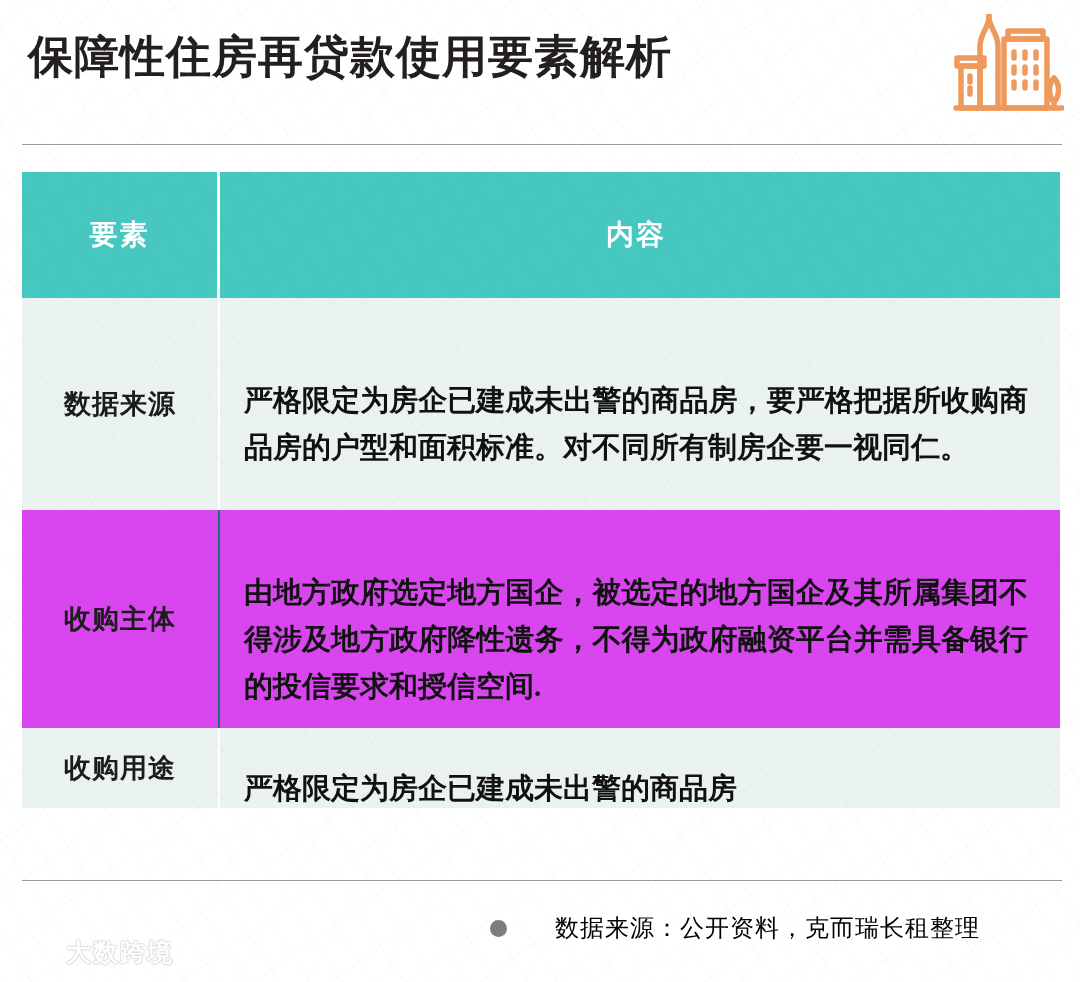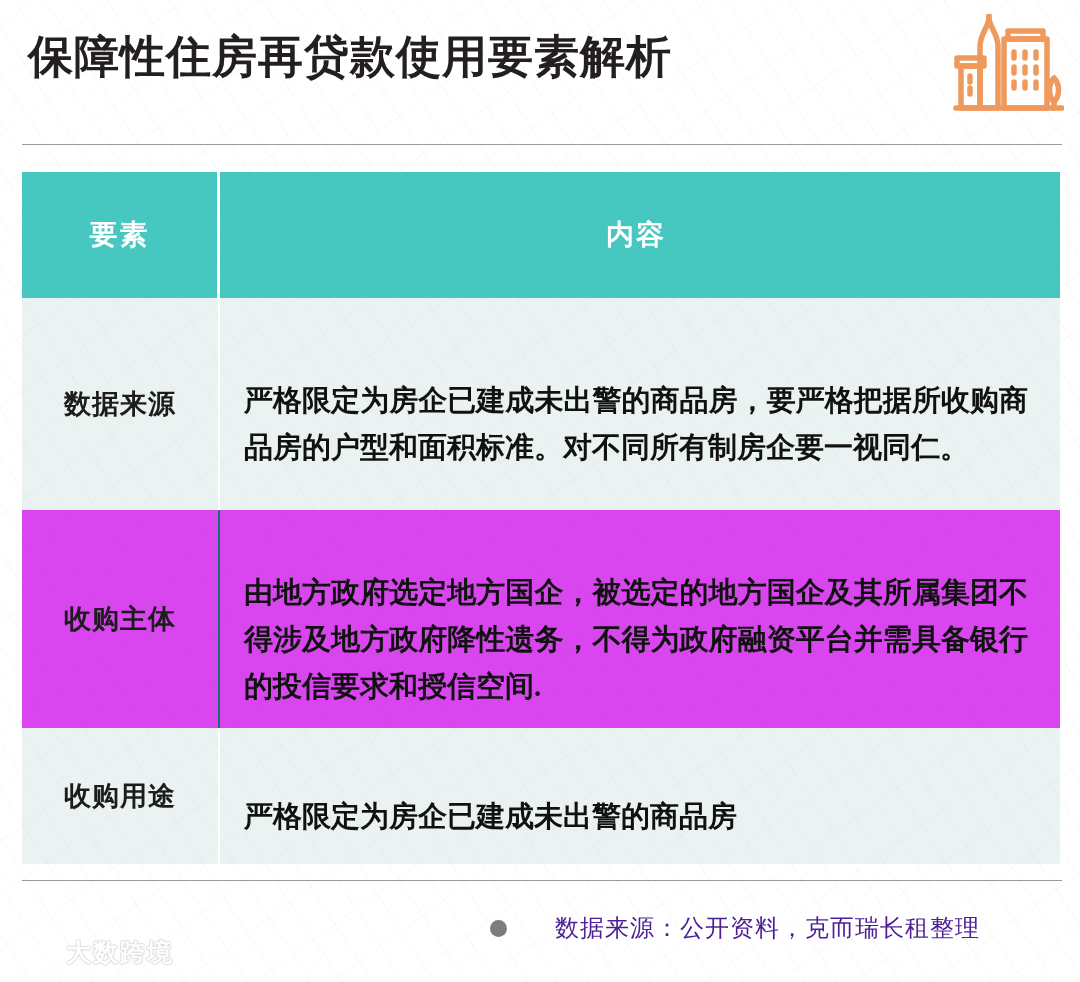--- a/index.html
+++ b/index.html
@@ -113,21 +113,21 @@
   
   .body-row .cell-key { border-right: 2px solid #ffffff; }
   .row-shade .cell-key,
   .row-shade .cell-val { background: #ebf2f2; }
   .row-plain .cell-key,
   .row-plain .cell-val { background: #d946ef; font-family: Liberation Serif, serif; }
   .row-plain .cell-key { border-right: 2px solid #0f766e; }
 
   .row-1 { height: 212px; }
   .row-2 { height: 218px; }
-  .row-3 { height: 136px; }
+  .row-3 { height: 80px; }
 
   .key-text {
     color: #1c1c1c;
     font-size: 27px;
     font-weight: bold;
     letter-spacing: 1px;
     white-space: nowrap;
   }
   .val-text {
     color: #111111;
@@ -164,21 +164,21 @@
   }
   .source-dot {
     width: 17px;
     height: 17px;
     border-radius: 50%;
     background: #7d7d7d;
     margin-right: 48px;
     flex: 0 0 17px;
   }
   .source-text {
-    color: #4c1d95;
+    color: #000000;
     font-size: 24px;
     letter-spacing: 1px;
     white-space: nowrap;
   }
 
   
   .brand-mark {
     position: absolute;
     left: 14px;
     top: 936px;

